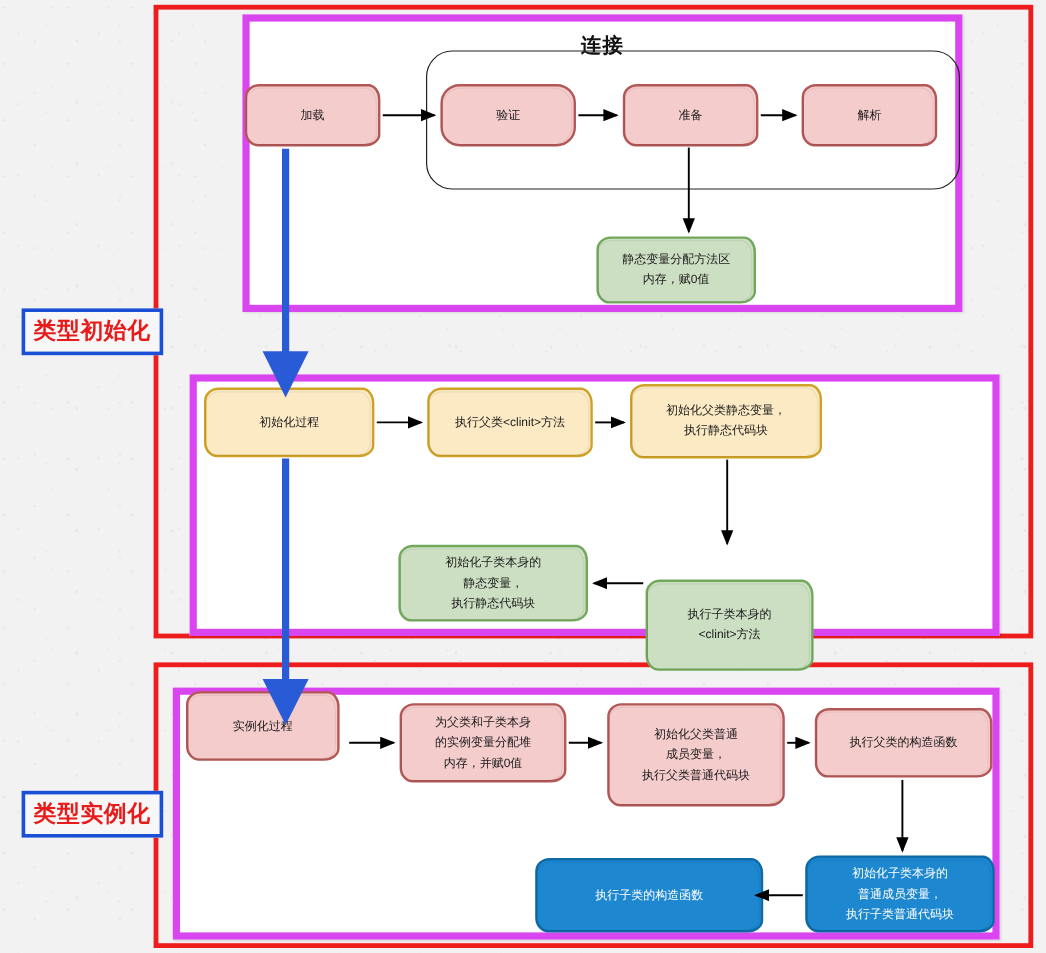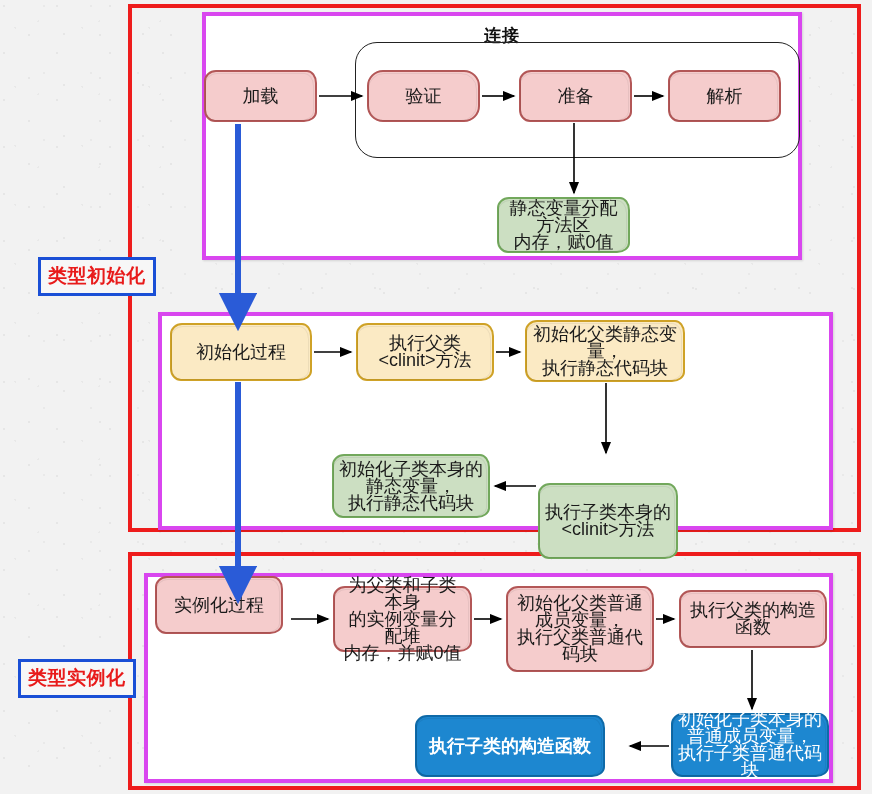--- a/index.html
+++ b/index.html
@@ -30,21 +30,21 @@
     background:transparent;
     box-sizing:border-box;
   }
   #frame-init{ left:128px; top:4px;  width:733px; height:528px; }
   #frame-inst{ left:128px; top:552px; width:733px; height:238px; }
 
   
   .panel{
     position:absolute;
     background:#ffffff;
-    border:4px solid #d946ef;
+    border:6px solid #d946ef;
     box-shadow:1px 1px 2px rgba(0,0,0,.13);
     box-sizing:border-box;
   }
   #panel-link{ left:202px; top:12px;  width:600px; height:248px; }
   #panel-clinit{ left:158px; top:312px; width:675px; height:218px; }
   #panel-inst{ left:144px; top:573px; width:689px; height:210px; }
 
   .panel-title{
     position:absolute;left:0;right:0;top:8px;
     text-align:center;
@@ -61,21 +61,21 @@
   }
   #group-linkphases{ left:355px; top:42px; width:445px; height:116px; }
 
   
   .node{
     position:absolute;
     box-sizing:border-box;
     display:flex;align-items:center;justify-content:center;
     text-align:center;
     border-radius:12px 10px 13px 11px / 11px 13px 10px 12px;
-    font-size:18px;line-height:17px;
+    font-size:10px;line-height:17px;
     padding:2px 5px;
     white-space:pre-line;
   }
   .node.pink{ background:#f5cccc; border:2.4px solid #b35757; color:#1a1a1a; }
   .node.yellow{ background:#fbeac4; border:2.4px solid #cfa227; color:#1a1a1a; }
   .node.green{ background:#ccdfc2; border:2.4px solid #72a85c; color:#1a1a1a; }
   .node.blue{ background:#1d87d0; border:2.4px solid #0f6aa8; color:#ffffff; }
 
   
   .node::after{
@@ -94,21 +94,21 @@
     position:absolute;
     border:3px solid #1a4fd6;
     background:#f7f7f7;
     color:#e81b1b;
     font-size:19px;font-weight:bold;
     padding:3px 7px 4px 7px;
     letter-spacing:0.5px;
     box-sizing:border-box;
     white-space:nowrap;
   }
-  #label-init{ left:18px; top:257px;margin-left:20px; }
+  #label-init{ left:18px; top:257px; }
   #label-inst{ left:18px; top:659px; }
 </style>
 </head>
 <body>
 
 <div class="noise"></div>
 
 <div class="redframe" id="frame-init"></div>
 <div class="redframe" id="frame-inst"></div>
 
@@ -145,21 +145,21 @@
 <div class="node pink" style="left:333px;top:586px;width:139px;height:66px;">为父类和子类本身
 的实例变量分配堆
 内存，并赋0值</div>
 <div class="node pink" style="left:506px;top:586px;width:148px;height:86px;">初始化父类普通
 成员变量，
 执行父类普通代码块</div>
 <div class="node pink" style="left:679px;top:590px;width:148px;height:58px;">执行父类的构造函数</div>
 <div class="node blue" style="left:671px;top:713px;width:158px;height:64px;">初始化子类本身的
 普通成员变量，
 执行子类普通代码块</div>
-<div class="node blue" style="left:415px;top:715px;width:190px;height:62px;font-weight:bold;">执行子类的构造函数</div>
+<div class="node blue" style="left:446px;top:715px;width:190px;height:62px;">执行子类的构造函数</div>
 
 <svg class="wires">
   <defs>
     <marker id="ah" markerWidth="9" markerHeight="9" refX="7" refY="3.2" orient="auto">
       <path d="M0,0 L8,3.2 L0,6.4 z" fill="#000"></path>
     </marker>
     <marker id="ahblue" markerWidth="7" markerHeight="7" refX="3.2" refY="3.2" orient="auto">
       <path d="M0,0 L6.4,3.2 L0,6.4 z" fill="#2a5bd7"></path>
     </marker>
   </defs>

